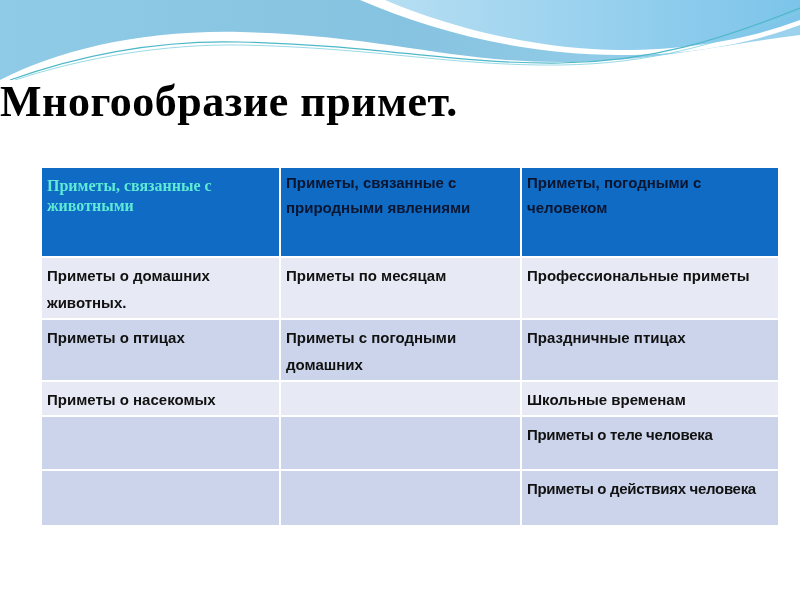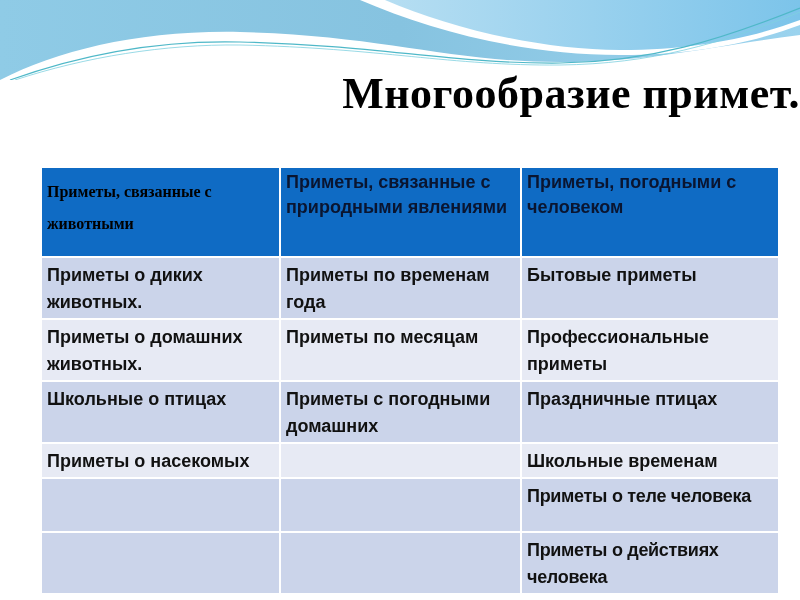--- a/index.html
+++ b/index.html
@@ -1,22 +1,22 @@
 <!DOCTYPE html>
 <html><head>
 <meta charset="utf-8">
 <style>
   html, body { margin:0; padding:0; }
   body { width:800px; height:600px; position:relative; overflow:hidden; background:#ffffff; font-family:"Liberation Sans", sans-serif; }
   .bg-wave { position:absolute; left:0; top:0; width:800px; height:80px; }
-  .title { position:absolute; left:0; top:68px; width:800px; text-align:right; font-family:"Liberation Serif", serif; font-weight:bold; font-size:44px; color:#000; letter-spacing:0.5px; }
+  .title { position:absolute; left:0; top:76px; width:800px; text-align:left; font-family:"Liberation Serif", serif; font-weight:bold; font-size:44px; color:#000; letter-spacing:0.5px; }
   table.grid { position:absolute; left:40px; top:166px; width:738px; border-collapse:collapse; table-layout:fixed; }
-  table.grid td { border:2px solid #ffffff; vertical-align:top; padding:4px 5px 2px 5px; font-size:18px; line-height:27px; color:#111; font-weight:bold; }
+  table.grid td { border:2px solid #ffffff; vertical-align:top; padding:4px 5px 2px 5px; font-size:15px; line-height:27px; color:#111; font-weight:bold; }
   table.grid tr.hdr td { background:#0f6bc4; height:78px; color:#0d1a33; }
-  table.grid tr.hdr td.serif { font-family:"Liberation Serif", serif; font-size:16px; line-height:32px; padding-top:8px; color:#000000; }
+  table.grid tr.hdr td.serif { font-family:"Liberation Serif", serif; font-size:16px; line-height:20px; padding-top:8px; color:#5eead4; }
   table.grid tr.hdr td.sans { color:#0a1530; padding-top:2px; line-height:25px; }
   table.grid tr.odd td { background:#cbd4ea; }
   table.grid tr.even td { background:#e7eaf4; }
   table.grid td.narrow { font-stretch:condensed; letter-spacing:-0.3px; }
 </style>
 </head>
 <body>
 
 <svg class="bg-wave" viewBox="0 0 800 80" preserveAspectRatio="none">
   <defs>
@@ -45,32 +45,27 @@
     <col style="width:239px">
     <col style="width:241px">
     <col style="width:258px">
   </colgroup>
   <tbody>
       <tr class="hdr">
     <td class="serif">Приметы, связанные с животными</td>
     <td class="sans">Приметы, связанные с природными явлениями</td>
     <td class="sans">Приметы, погодными с человеком</td>
   </tr>
-  <tr class="odd" style="height:56px">
-    <td>Приметы о диких животных.</td>
-    <td>Приметы по временам года</td>
-    <td>Бытовые приметы</td>
-  </tr>
   <tr class="even" style="height:56px">
     <td>Приметы о домашних животных.</td>
     <td>Приметы по месяцам</td>
     <td>Профессиональные приметы</td>
   </tr>
   <tr class="odd" style="height:54px">
-    <td>Школьные о птицах</td>
+    <td>Приметы о птицах</td>
     <td>Приметы с погодными домашних</td>
     <td>Праздничные птицах</td>
   </tr>
   <tr class="even" style="height:32px">
     <td>Приметы о насекомых</td>
     <td></td>
     <td>Школьные временам</td>
   </tr>
   <tr class="odd" style="height:54px">
     <td></td>

